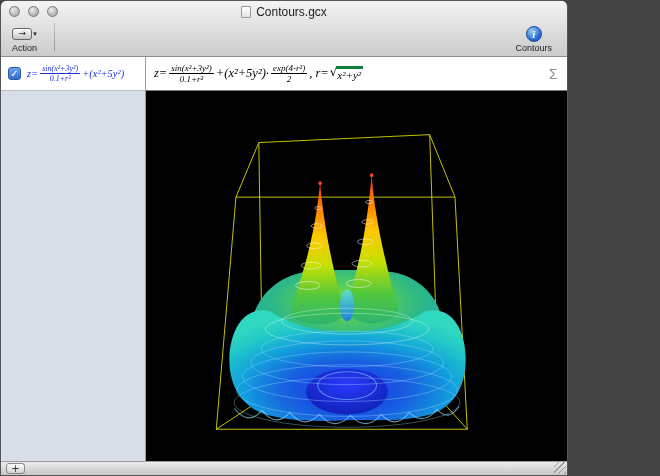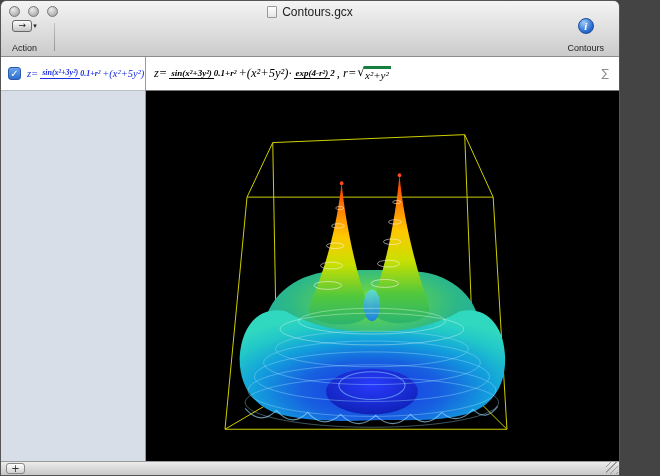--- a/index.html
+++ b/index.html
@@ -1,31 +1,31 @@
 <!DOCTYPE html>
 <html><head>
 <meta charset="utf-8">
 <style>
   * { box-sizing: border-box; margin: 0; padding: 0; }
   html,body { width:660px; height:476px; background:#444; font-family:"Liberation Sans", sans-serif; }
-  .window { width:620px; height:476px; border-radius:6px 6px 0 0; overflow:hidden; background:#000;
+  .window { width:568px; height:476px; border-radius:6px 6px 0 0; overflow:hidden; background:#000;
             display:flex; flex-direction:column; border:1px solid #555; }
 
   
   .chrome { background:linear-gradient(#f4f4f4,#cbcbcb); border-bottom:1px solid #8c8c8c; flex:0 0 55px; }
   .titlebar { height:22px; position:relative; display:flex; align-items:center; justify-content:center; }
   .traffic { position:absolute; left:8px; top:5px; display:flex; gap:8px; }
   .light { width:11px; height:11px; border-radius:50%;
            background:radial-gradient(circle at 35% 30%, #ececec, #9a9a9a); border:1px solid #777; }
   .title-wrap { display:flex; align-items:center; gap:5px; font-size:12px; color:#222; }
   .doc-icon { width:10px; height:12px; background:linear-gradient(#fff,#e4e4e4); border:1px solid #999; border-radius:1px; }
 
   .toolbar { height:33px; display:flex; align-items:flex-end; padding:1px 8px 3px 4px; }
   .tool { display:flex; flex-direction:column; align-items:center; justify-content:flex-end; padding:0 7px; cursor:default; }
-  .tlabel { font-size:9px; color:#222; margin-top:9px; white-space:nowrap; }
+  .tlabel { font-size:9px; color:#222; margin-top:1px; white-space:nowrap; }
   .ticon { height:17px; display:flex; align-items:center; justify-content:center; }
   .abtn { width:20px; height:12px; border:1px solid #666; border-radius:3px;
           background:linear-gradient(#fdfdfd,#c6c6c6); display:inline-flex; align-items:center; justify-content:center;
           font-size:9px; line-height:1; color:#222; font-family:"DejaVu Sans",sans-serif; }
   .adrop { font-size:7px; color:#222; margin-left:1px; font-family:"DejaVu Sans",sans-serif; }
   .sep { width:1px; height:28px; background:linear-gradient(#c4c4c4,#939393); margin:0 10px 2px 10px; align-self:flex-end; }
   .cobtn { width:20px; height:14px; border:1px solid #888; border-radius:3px; background:linear-gradient(#fff,#d4d4d4); position:relative; }
   .cobtn .dot { position:absolute; width:3px; height:3px; background:#333; border-radius:50%; top:50%; left:50%; transform:translate(-50%,-50%); }
   .eqx { width:20px; height:14px; border:1px solid #888; border-radius:2px; background:linear-gradient(#f8f8f8,#dcdcdc); position:relative; }
   .eqx .bar { position:absolute; bottom:2px; width:4px; height:8px; background:linear-gradient(#f7c96a,#d8901f); border:1px solid #a96f10; }
@@ -47,21 +47,21 @@
   .sidebar-rest { flex:1; }
 
   .main { flex:1; display:flex; flex-direction:column; min-width:0; }
   .eqbar { height:34px; flex:0 0 34px; background:#fff; border-bottom:1px solid #777;
            display:flex; align-items:center; justify-content:space-between; padding:0 8px; overflow:hidden; }
   .sumbtn { color:#8d8d8d; font-size:11px; font-family:"DejaVu Sans",sans-serif; padding:0 2px; }
 
   .math { font-family:"Liberation Serif","DejaVu Serif",serif; font-style:italic; font-size:12.5px; color:#000;
           display:flex; align-items:center; white-space:nowrap; }
   .math.blue { color:#1b2fe0; font-size:10.5px; }
-  .frac { display:inline-flex; flex-direction:row; align-items:center; margin:0 2px; font-size:9px; line-height:1.15;font-weight:bold; }
+  .frac { display:inline-flex; flex-direction:column; align-items:center; margin:0 2px; font-size:9px; line-height:1.15; }
   .math.blue .frac { font-size:8px; }
   .frac .num { padding:0 2px; border-bottom:1px solid currentColor; }
   .sqrt { display:inline-flex; align-items:flex-start; margin-left:1px; }
   .radsym { font-family:"DejaVu Sans",sans-serif; font-style:normal; font-size:12px; line-height:1.1; }
   .radicand { border-top:3px solid #15803d; padding:0 2px 0 1px; margin-left:-1px; font-size:11px; }
 
   .plot { flex:1; background:#000; position:relative; min-height:0; }
   .plot svg { display:block; width:100%; height:100%; }
 
   

